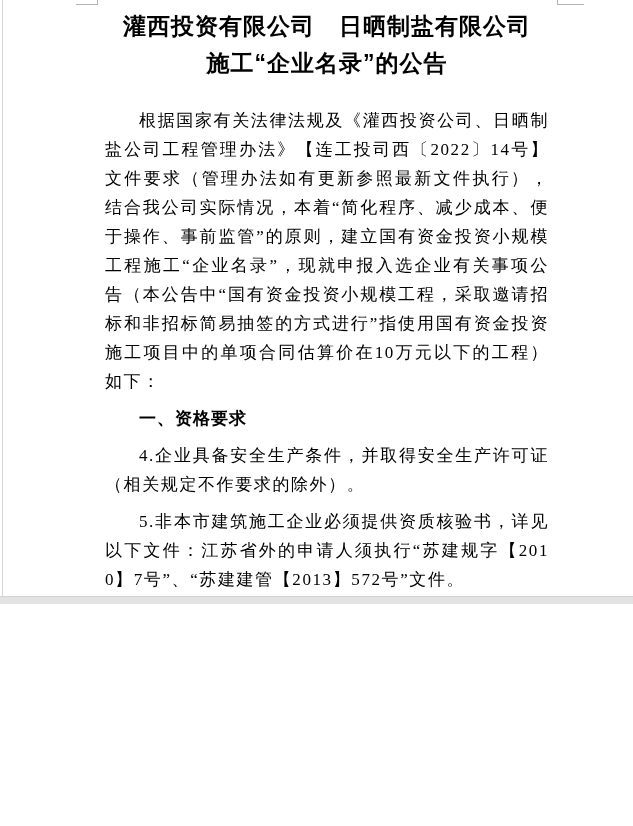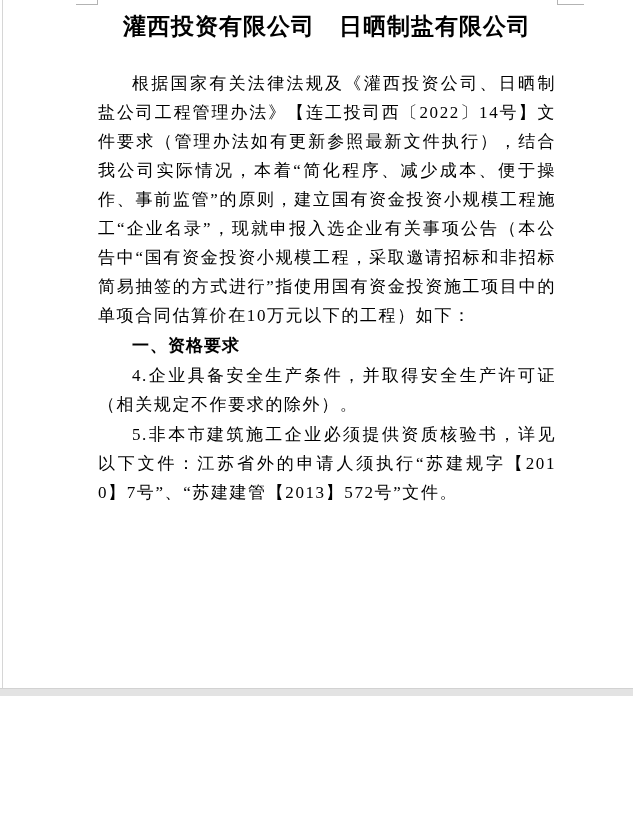--- a/index.html
+++ b/index.html
@@ -1,18 +1,18 @@
 <!DOCTYPE html>
 <html><head>
 <meta charset="utf-8">
 <style>
   html,body{margin:0;padding:0;background:#ffffff;}
   .screen{
     position:relative;
-    width:633px;height:696px;
+    width:633px;height:604px;
     background:#ffffff;
     overflow:hidden;
     font-family:"Liberation Serif","DejaVu Serif",serif;
     color:#000;
   }
   
   .page-left-edge{
     position:absolute;left:2px;top:0;width:1px;height:818px;
     background:#d6d6d6;
   }
@@ -54,21 +54,21 @@
   }
   .body-block{
     margin-top:24px;
     font-size:17px;
     line-height:29px;
     letter-spacing:1.6px;
     text-align:justify;
     text-align-last:left;
     word-break:break-all;
   }
-  .body-block p{margin:1px;text-indent:2em;}
+  .body-block p{margin:8px;text-indent:2em;}
   .section-heading{
     font-weight:bold;
     font-family:Liberation Sans, sans-serif;
     letter-spacing:1px;
   }
 </style>
 </head>
 <body>
 
 <div class="screen">
@@ -96,20 +96,21 @@
     </svg>
   </div>
   <div class="drop-arrow">
     <div class="bar"></div>
     <div class="tri"></div>
   </div>
 
   <div class="content">
     <div class="title-block">
       <div>灌西投资有限公司　日晒制盐有限公司</div>
+      <div>施工“企业名录”的公告</div>
     </div>
 
     <div class="body-block">
       <p>根据国家有关法律法规及《灌西投资公司、日晒制盐公司工程管理办法》【连工投司西〔2022〕14号】文件要求（管理办法如有更新参照最新文件执行），结合我公司实际情况，本着“简化程序、减少成本、便于操作、事前监管”的原则，建立国有资金投资小规模工程施工“企业名录”，现就申报入选企业有关事项公告（本公告中“国有资金投资小规模工程，采取邀请招标和非招标简易抽签的方式进行”指使用国有资金投资施工项目中的单项合同估算价在10万元以下的工程）如下：</p>
       <p class="section-heading">一、资格要求</p>
       <p>4.企业具备安全生产条件，并取得安全生产许可证（相关规定不作要求的除外）。</p>
       <p>5.非本市建筑施工企业必须提供资质核验书，详见以下文件：江苏省外的申请人须执行“苏建规字【2010】7号”、“苏建建管【2013】572号”文件。</p>
     </div>
   </div>
 

